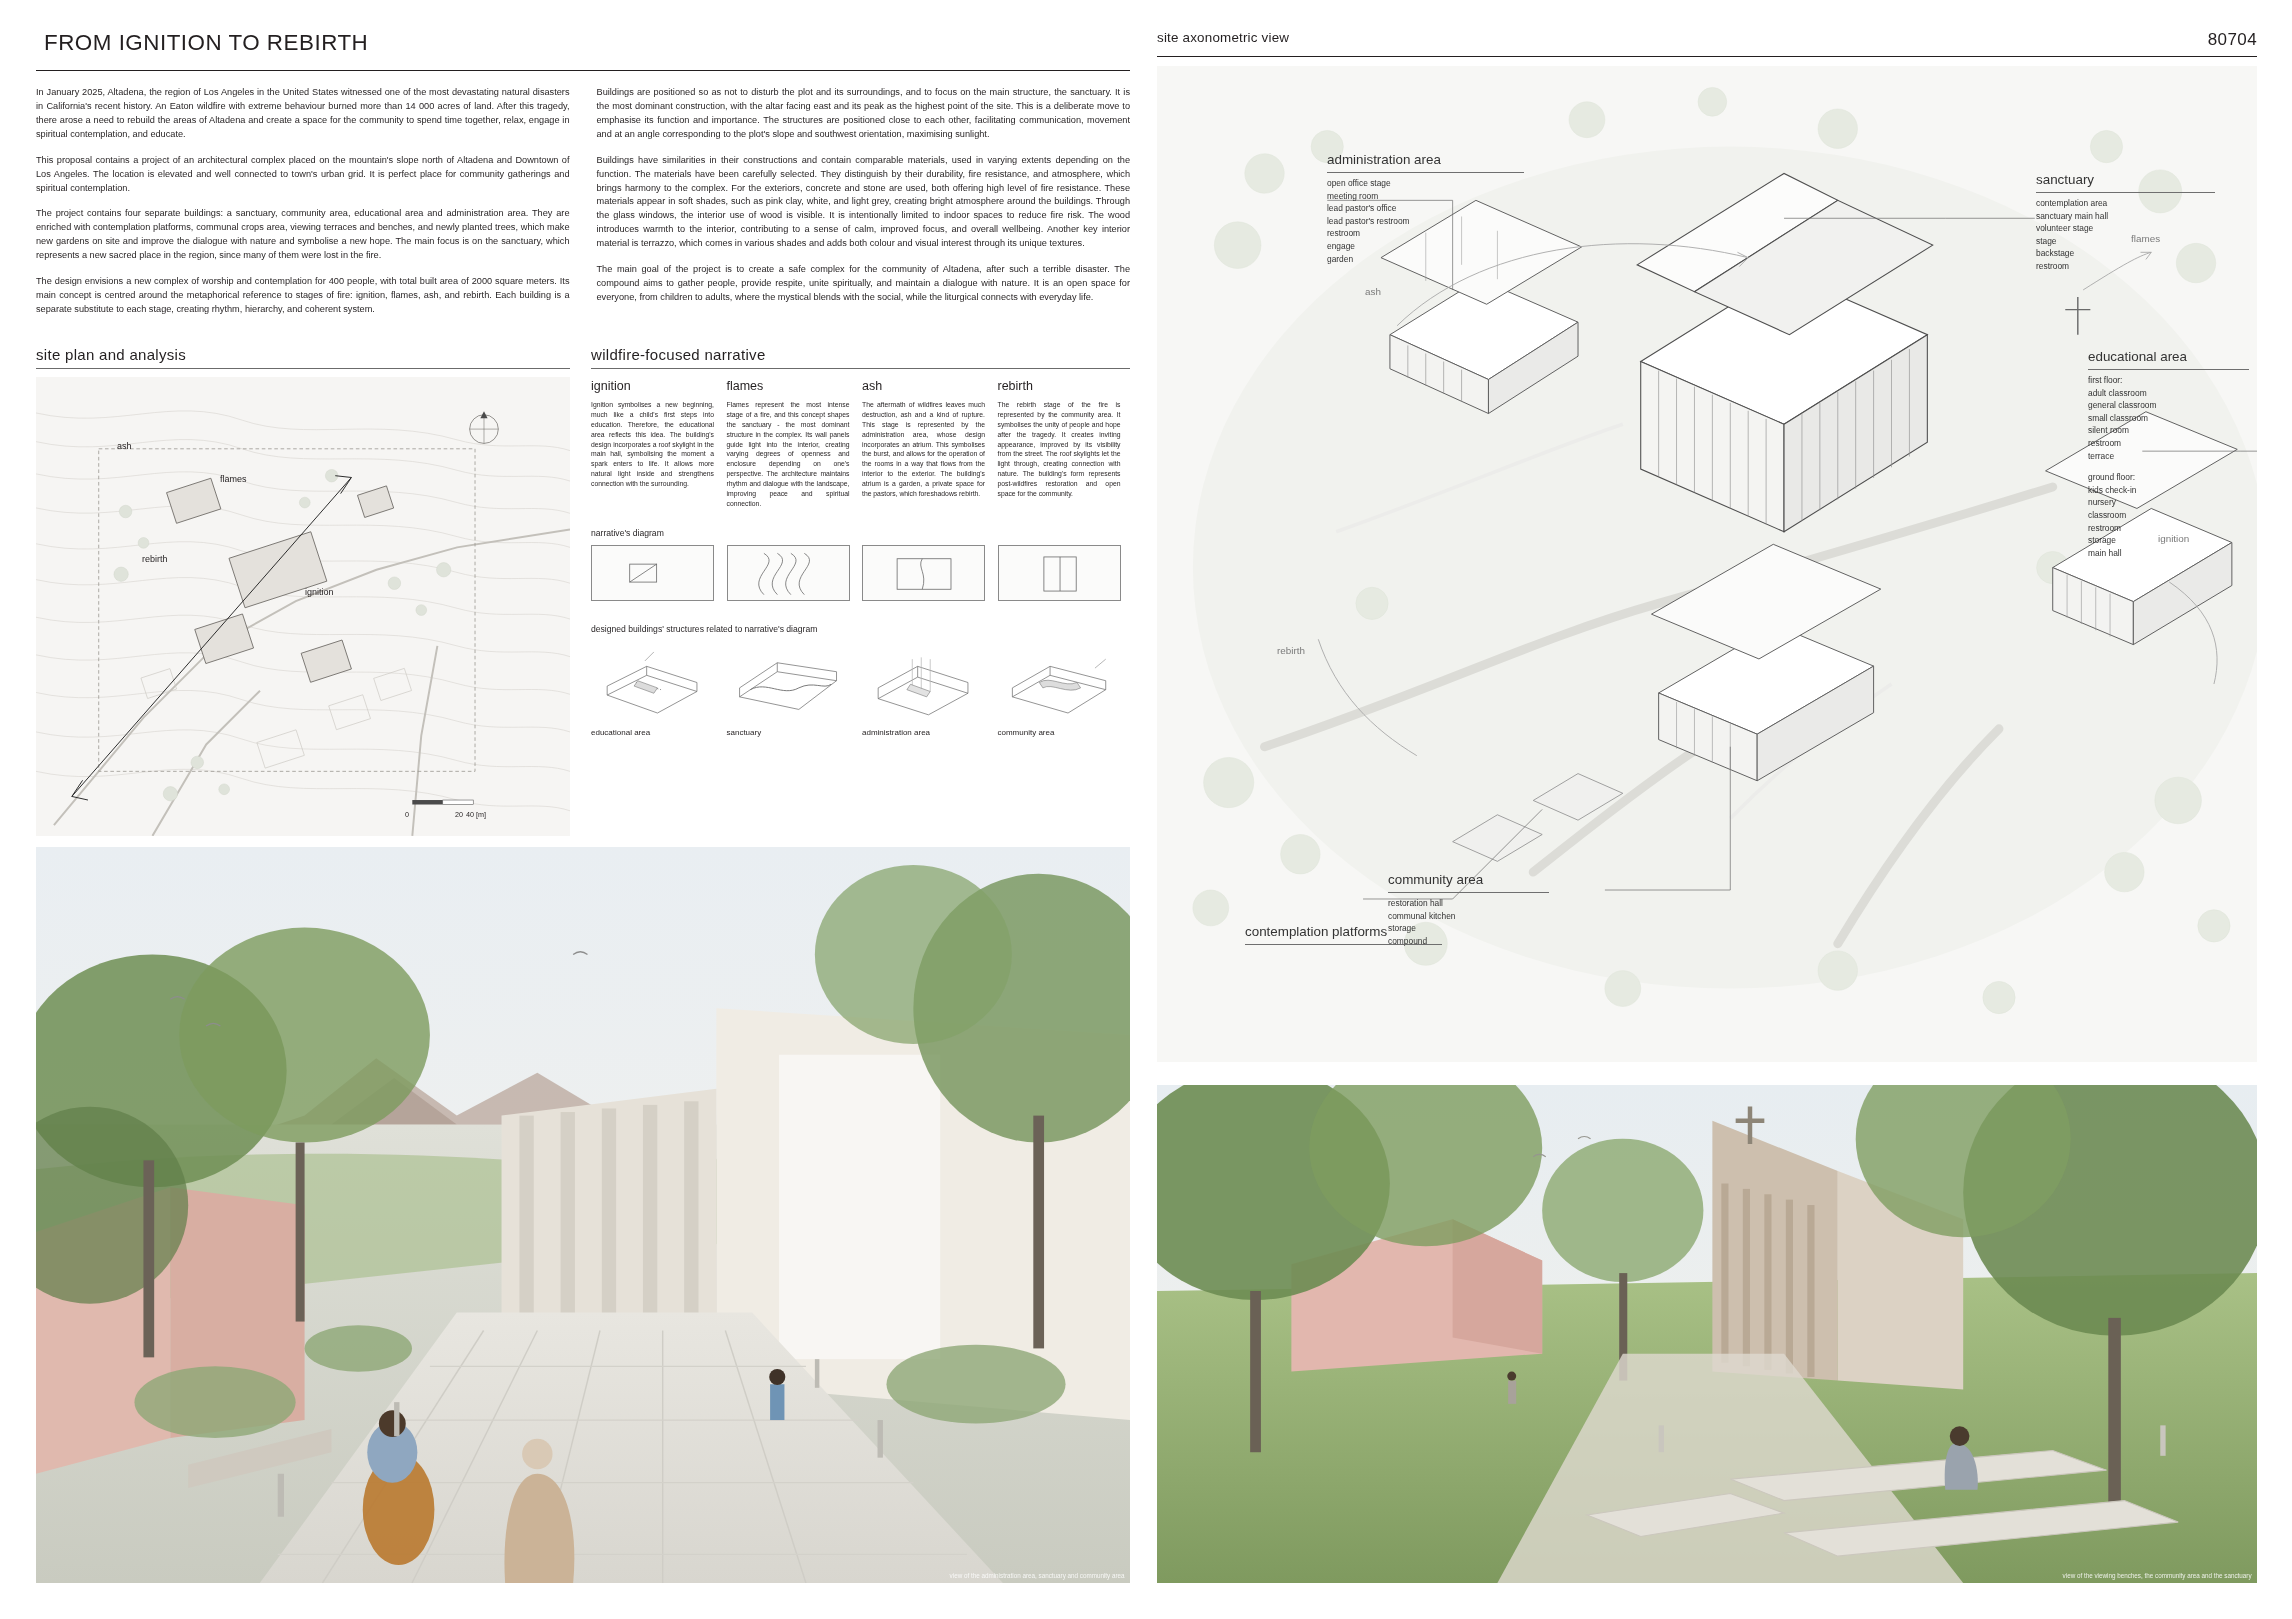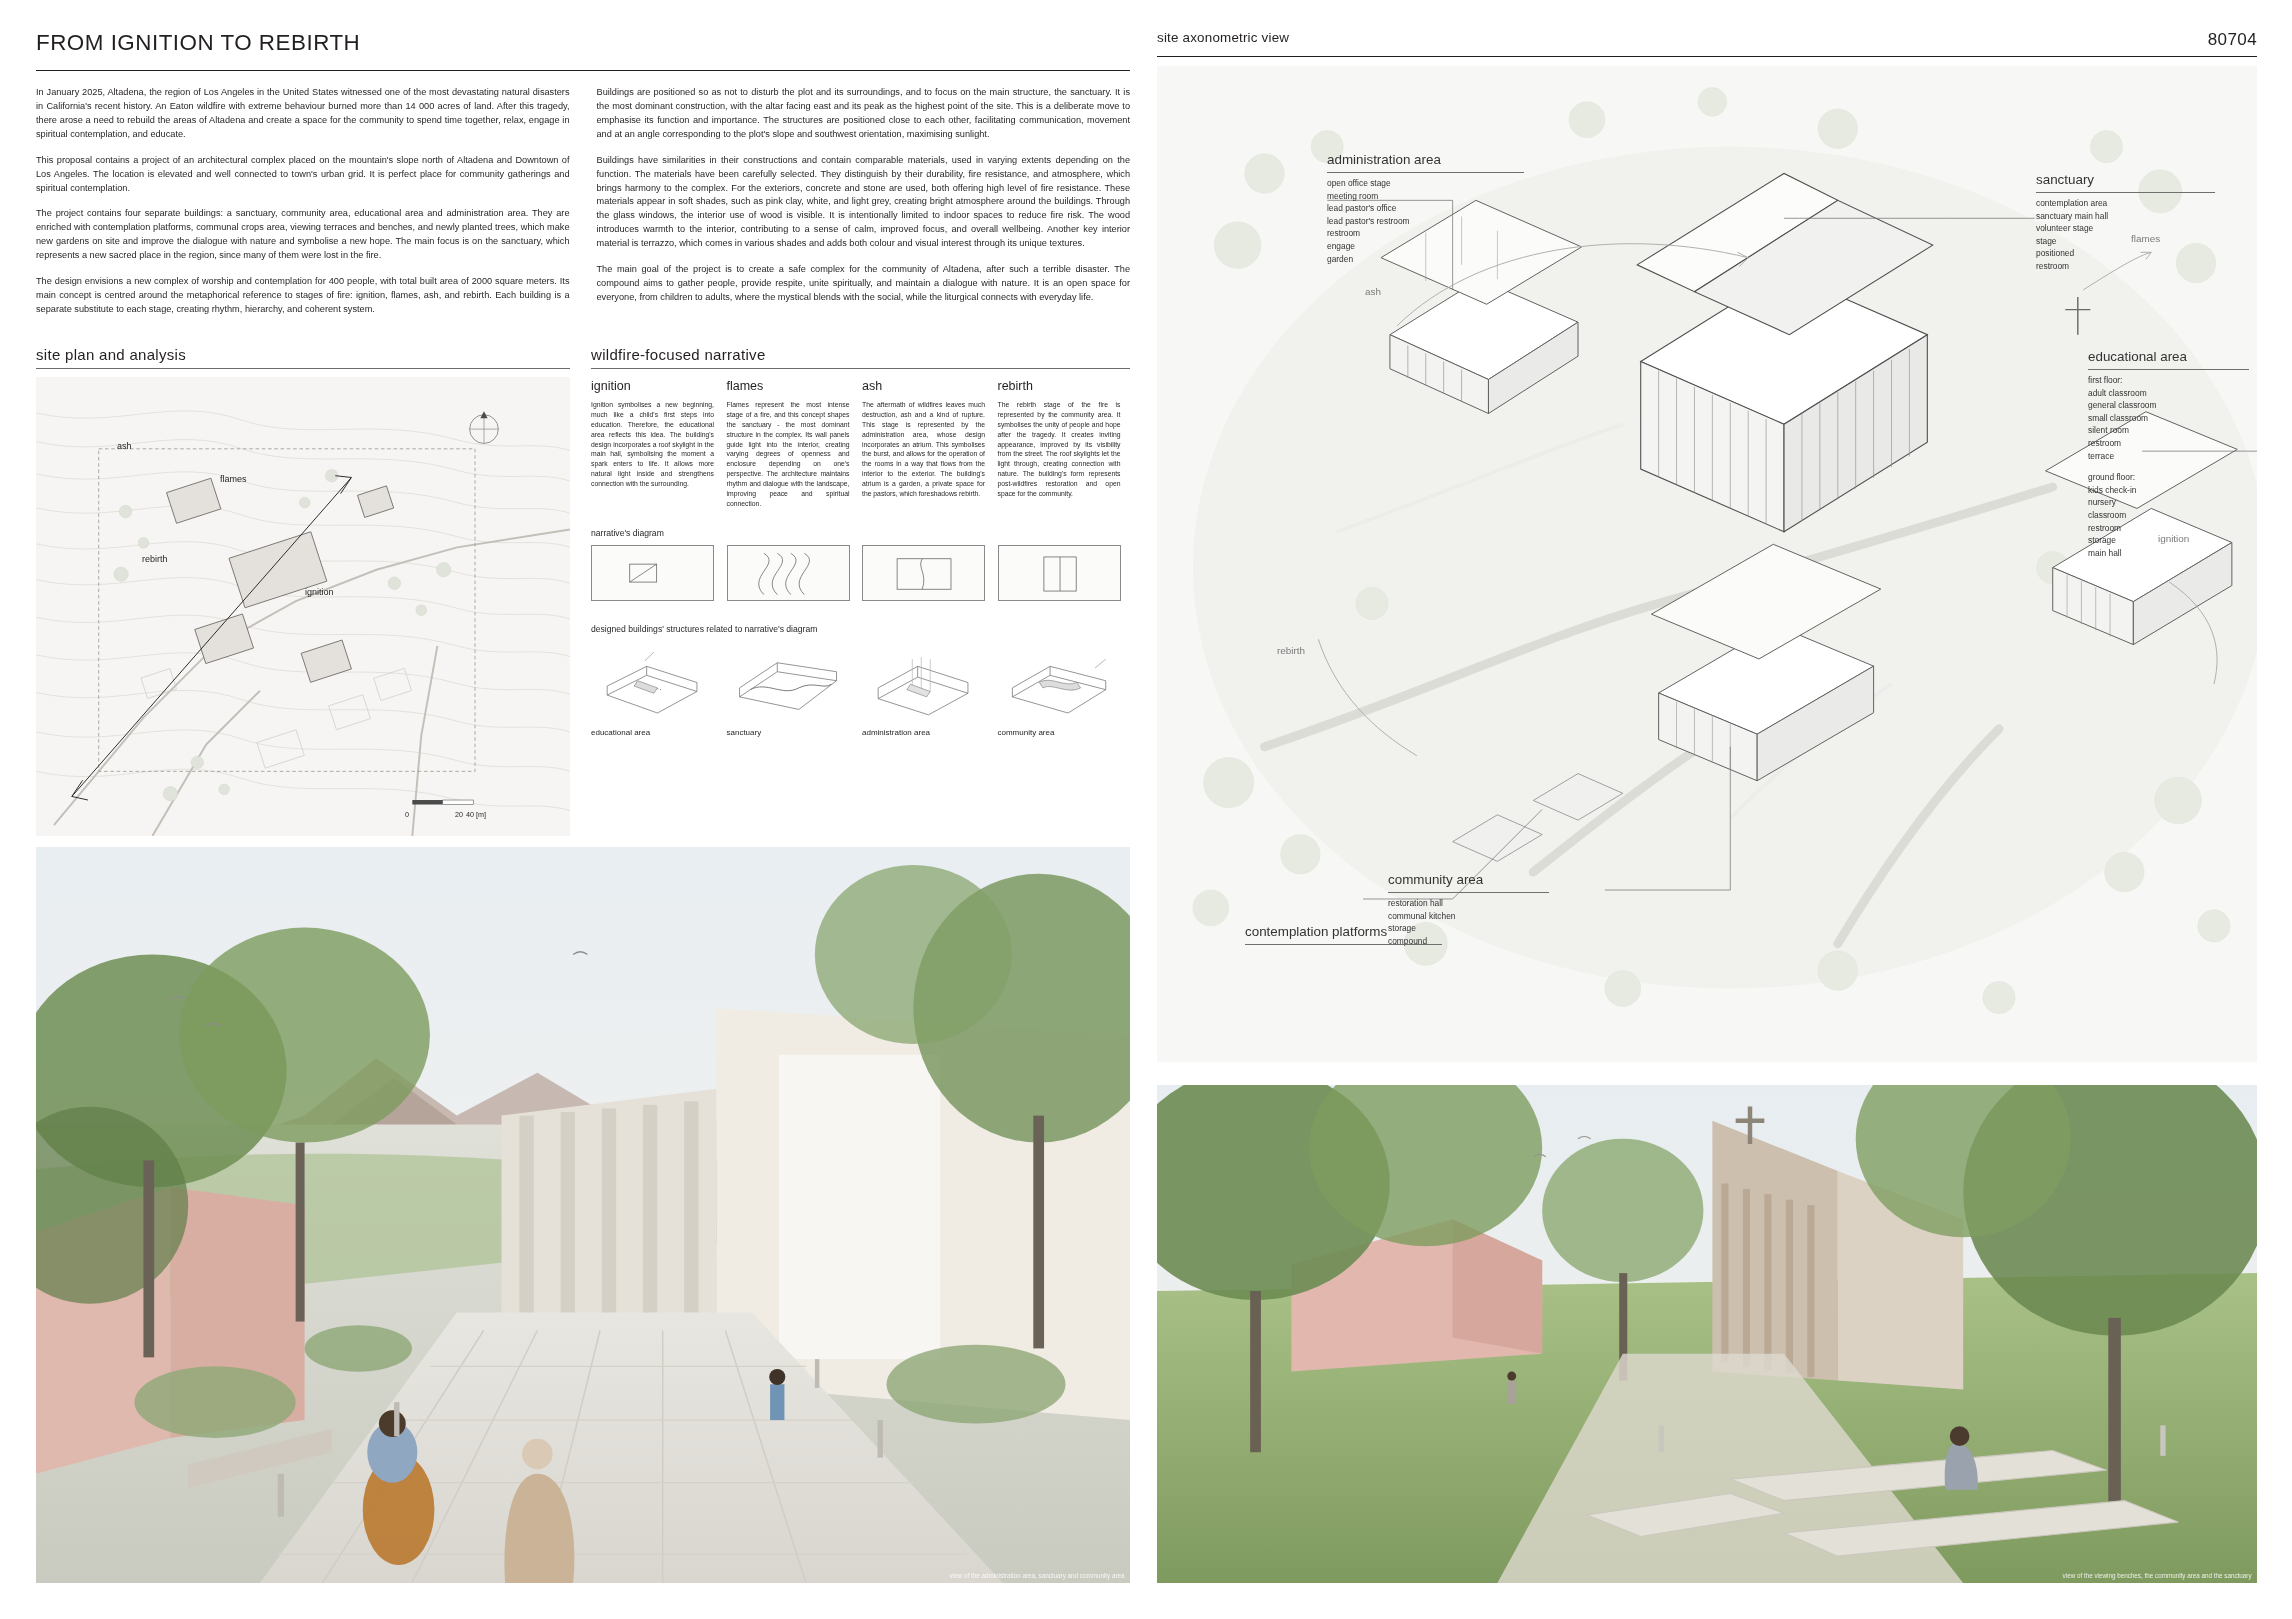--- a/index.html
+++ b/index.html
@@ -15,21 +15,21 @@
   .board { position:absolute; inset:0; padding:30px 36px 9px 36px; }
   .thin { height:0.9px; background:#6b6b6b; width:100%; }
   .ttl { font-size:22.4px; letter-spacing:0.5px; font-weight:400; }
   .sec-ttl { font-size:15px; letter-spacing:0.3px; font-weight:400; }
   .sub-ttl { font-size:13.4px; letter-spacing:0.2px; }
   .body-txt { font-size:9.2px; line-height:1.52; text-align:justify; }
 
   
   .header { display:flex; align-items:flex-start; justify-content:space-between; }
   .code { font-size:17px; letter-spacing:0.4px; }
-  .head-left { width:1102px; }
+  .head-left { width:1102px;margin-left:8px; }
 
   .hr-main { position:absolute; left:36px; top:70px; width:1094px; height:0.9px; background:#231f20; }
   .hr-right { position:absolute; left:1157px; top:56px; width:1100px; height:0.9px; background:#231f20; }
 
   
   .left-col { position:absolute; left:36px; top:86px; width:1094px; }
   .two-col { display:flex; gap:27px; }
   .col { width:534px; }
   .col p { margin:0 0 11.6px 0; }
 
@@ -499,21 +499,21 @@
     </div>
 
     <div class="axo-note" style="left:879px; top:106px;">
       <div class="axo-h">sanctuary</div>
       <div style="width:179px;height:0.9px;background:#6f6f6f;margin:1.8px 0 4.5px 0;"></div>
       <div class="axo-list">
         <div>contemplation area</div>
         <div>sanctuary main hall</div>
         <div>volunteer stage</div>
         <div>stage</div>
-        <div>positioned</div>
+        <div>backstage</div>
         <div>restroom</div>
       </div>
     </div>
 
     <div class="axo-note" style="left:931px; top:283px; width:161px;">
       <div class="axo-h">educational area</div>
       <div style="width:161px;height:0.9px;background:#6f6f6f;margin:1.8px 0 4.5px 0;"></div>
       <div class="axo-list">
         <div>first floor:</div>
         <div>adult classroom</div>

